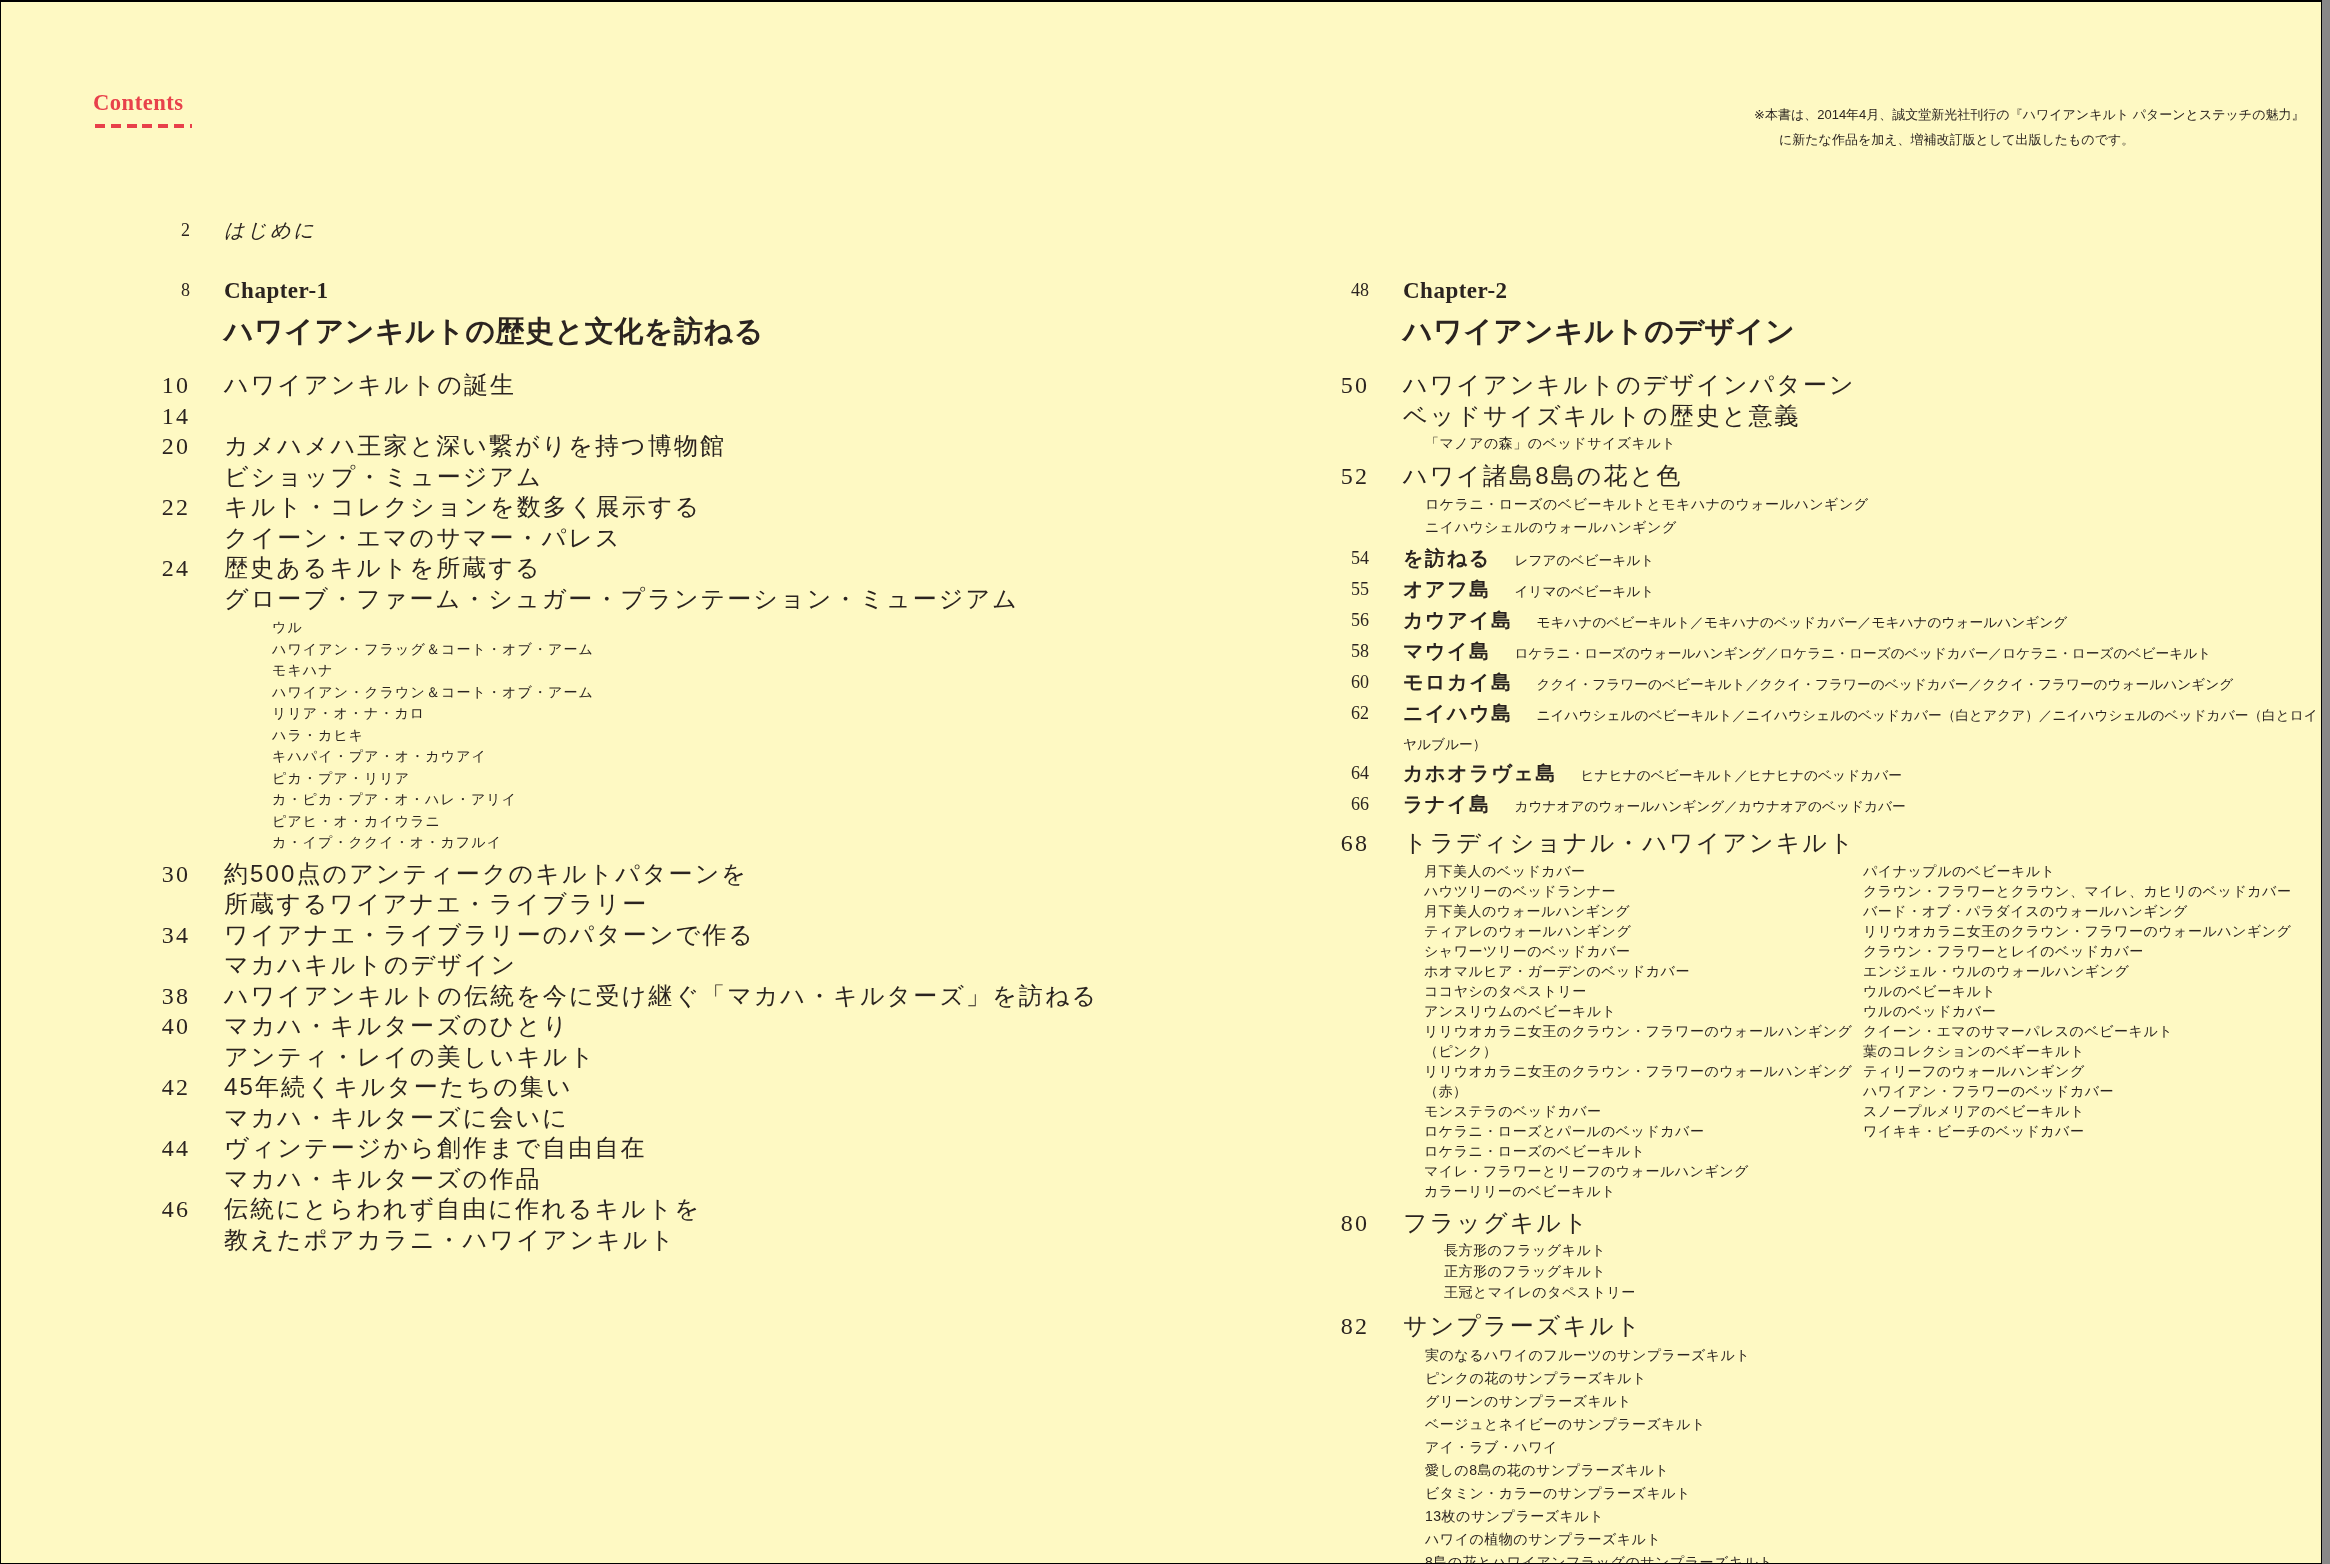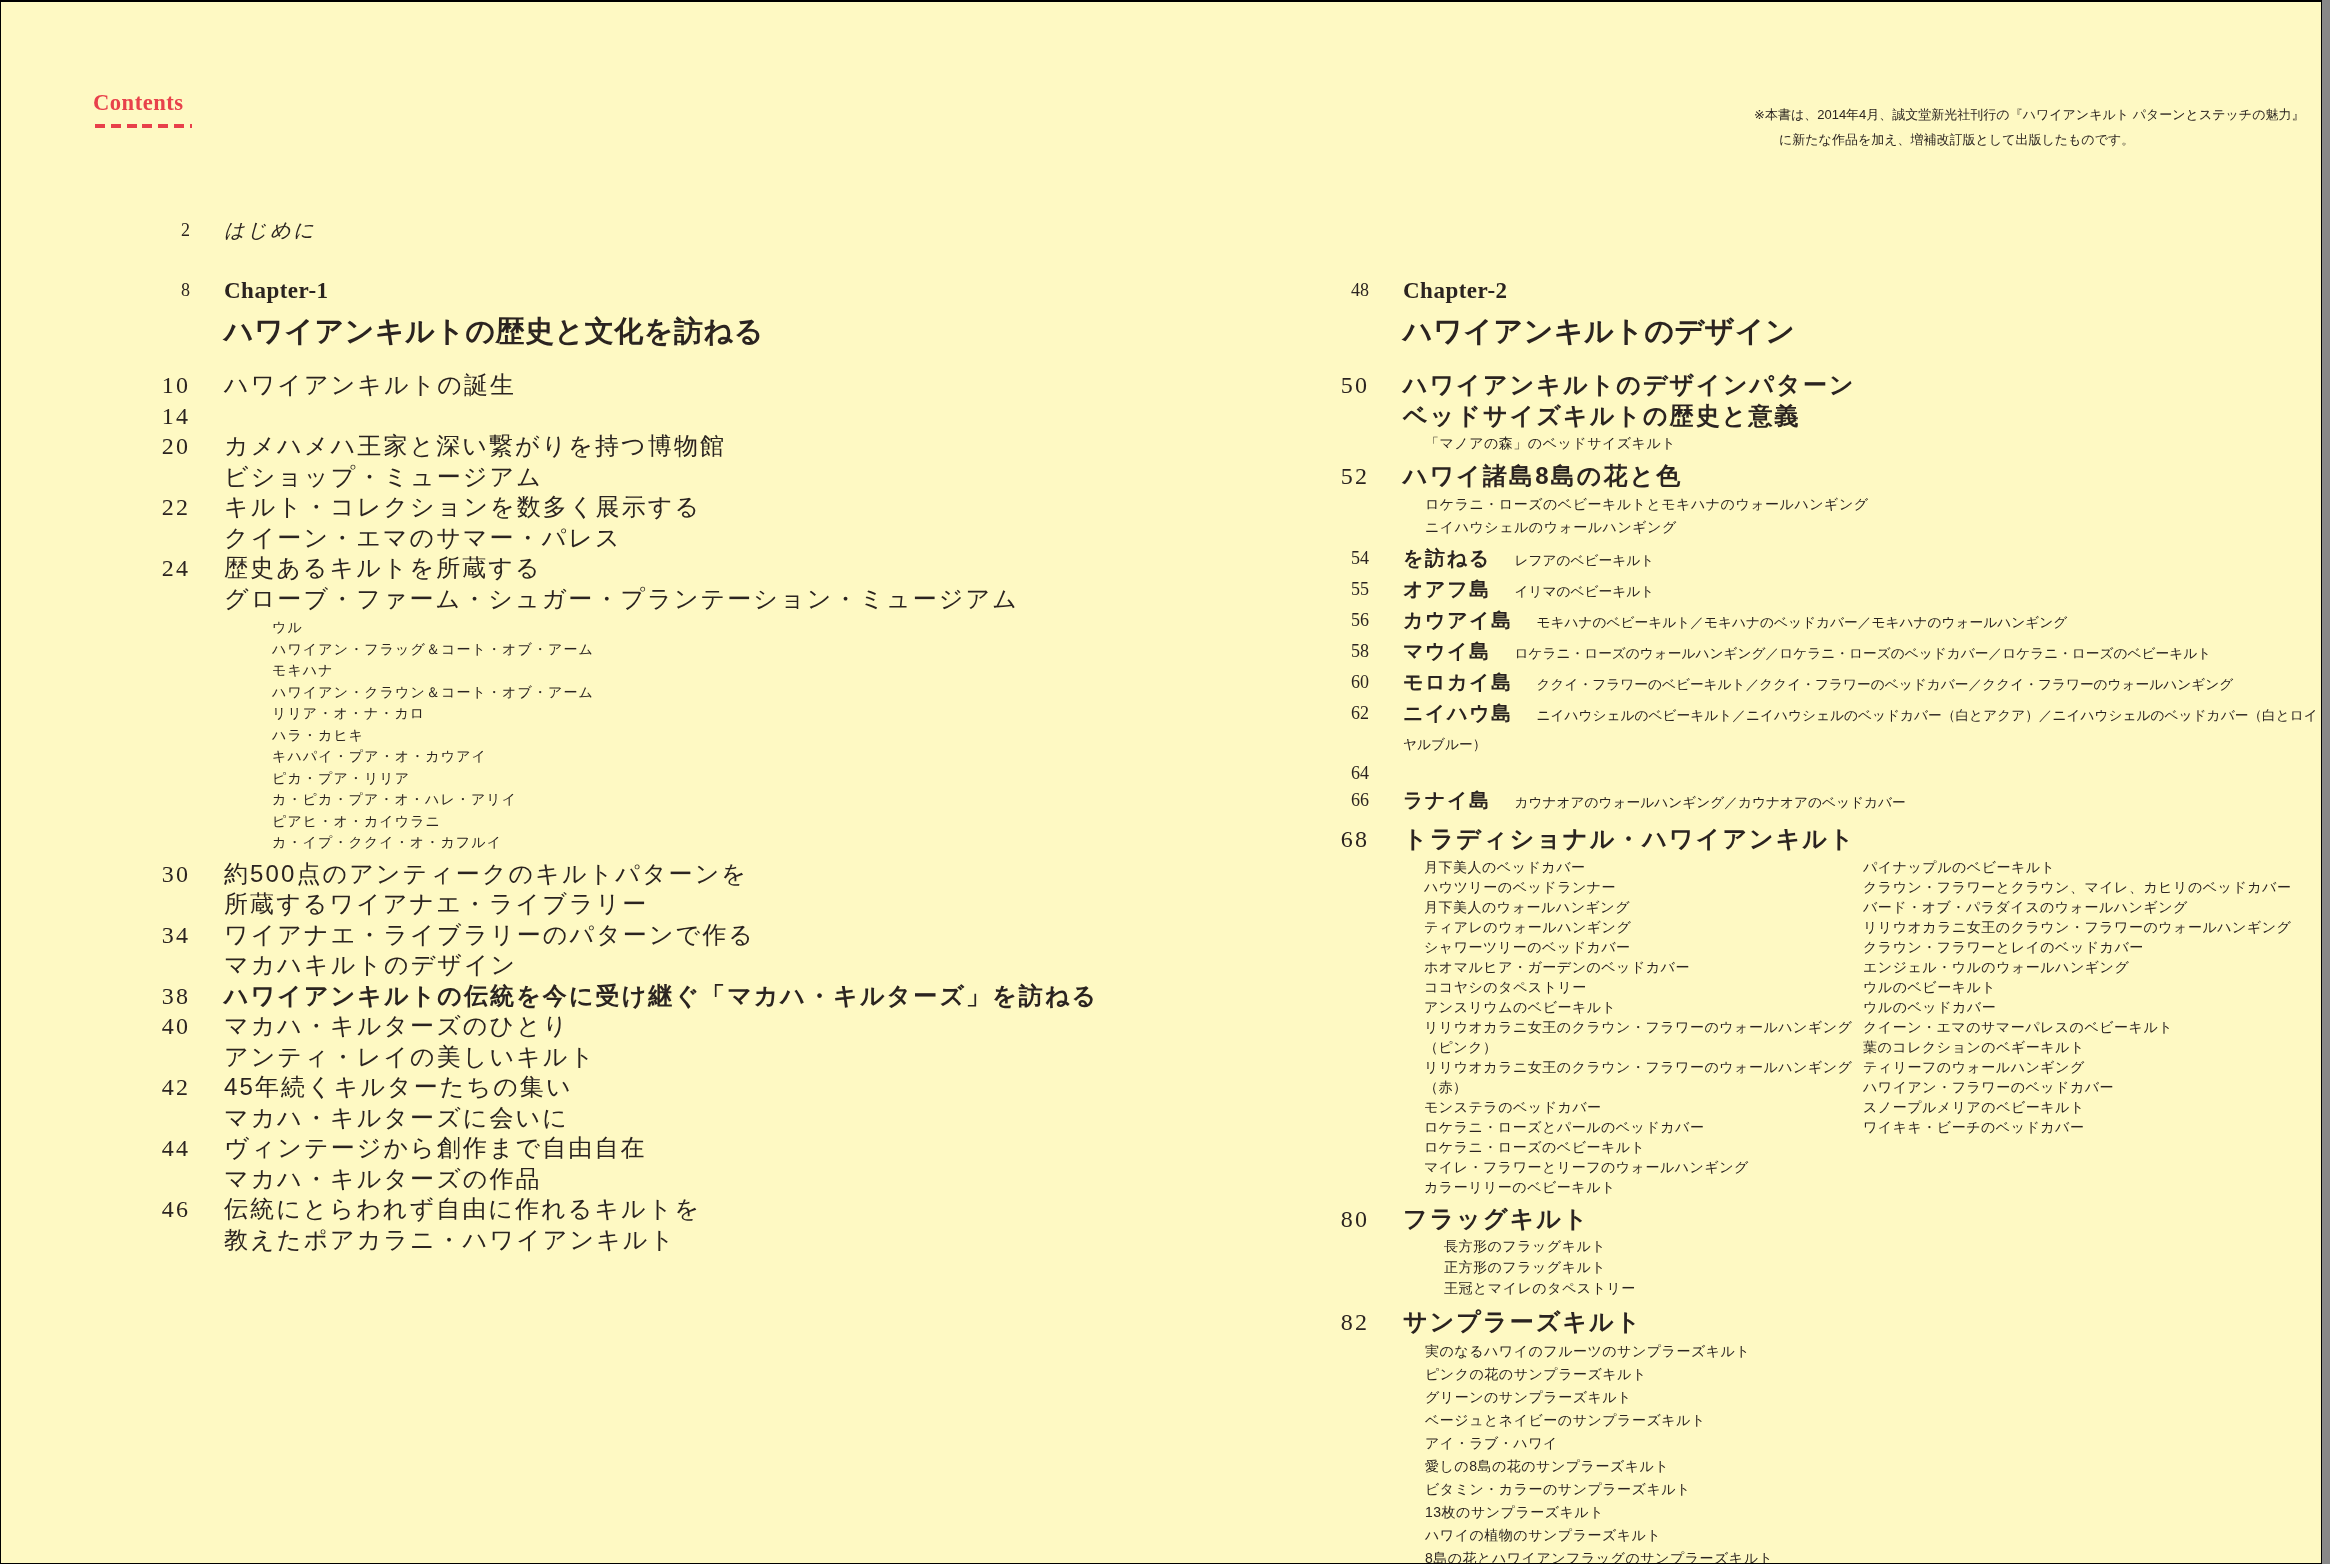--- a/index.html
+++ b/index.html
@@ -38,21 +38,21 @@
   .body{margin-left:34px;}
 
   .intro-row{line-height:30.5px;}
   .intro-row .label{font-size:20px; letter-spacing:2.6px;font-style:italic;}
 
   .chead{line-height:31.5px;}
   .chlabel{font-size:23px; font-weight:600; letter-spacing:0.5px;}
   .chtitle{font-size:29px; font-weight:600; letter-spacing:0.5px; line-height:45px; margin-top:2.1px;}
 
   .line{font-size:24px; line-height:30.5px; letter-spacing:2.1px;}
-  .b{font-weight:bold;}
+  .b{font-weight:normal;}
   .subs{margin:3.2px 0 5.3px 48px; font-size:14px; line-height:21.5px; letter-spacing:1.1px;}
 
   .isl{line-height:27px;}
   .isl .name{font-size:20px; font-weight:bold; letter-spacing:1.6px;}
   .isl .desc{font-size:13.7px; letter-spacing:0; margin-left:23.6px;}
 
   .subs-r{margin:1.1px 0 6.3px 22px; font-size:14px; line-height:23px; letter-spacing:0.5px;}
   .tcols{display:flex; margin:3.2px 0 6.3px 21px;}
   .tcol{font-size:14px; line-height:20px; letter-spacing:0.5px;}
   .tcol.c1{width:439px; flex:none;}
@@ -261,20 +261,23 @@
       </div>
     </div>
     <div class="entry isl">
       <div class="num">62</div>
       <div class="body">
         <span class="name">ニイハウ島</span><span class="desc">ニイハウシェルのベビーキルト／ニイハウシェルのベッドカバー（白とアクア）／ニイハウシェルのベッドカバー（白とロイヤルブルー）</span>
       </div>
     </div>
     <div class="entry isl">
       <div class="num">64</div>
+      <div class="body">
+        <span class="name">カホオラヴェ島</span><span class="desc">ヒナヒナのベビーキルト／ヒナヒナのベッドカバー</span>
+      </div>
     </div>
     <div class="entry isl mb10">
       <div class="num">66</div>
       <div class="body">
         <span class="name">ラナイ島</span><span class="desc">カウナオアのウォールハンギング／カウナオアのベッドカバー</span>
       </div>
     </div>
 
     <div class="entry">
       <div class="num line">68</div>

